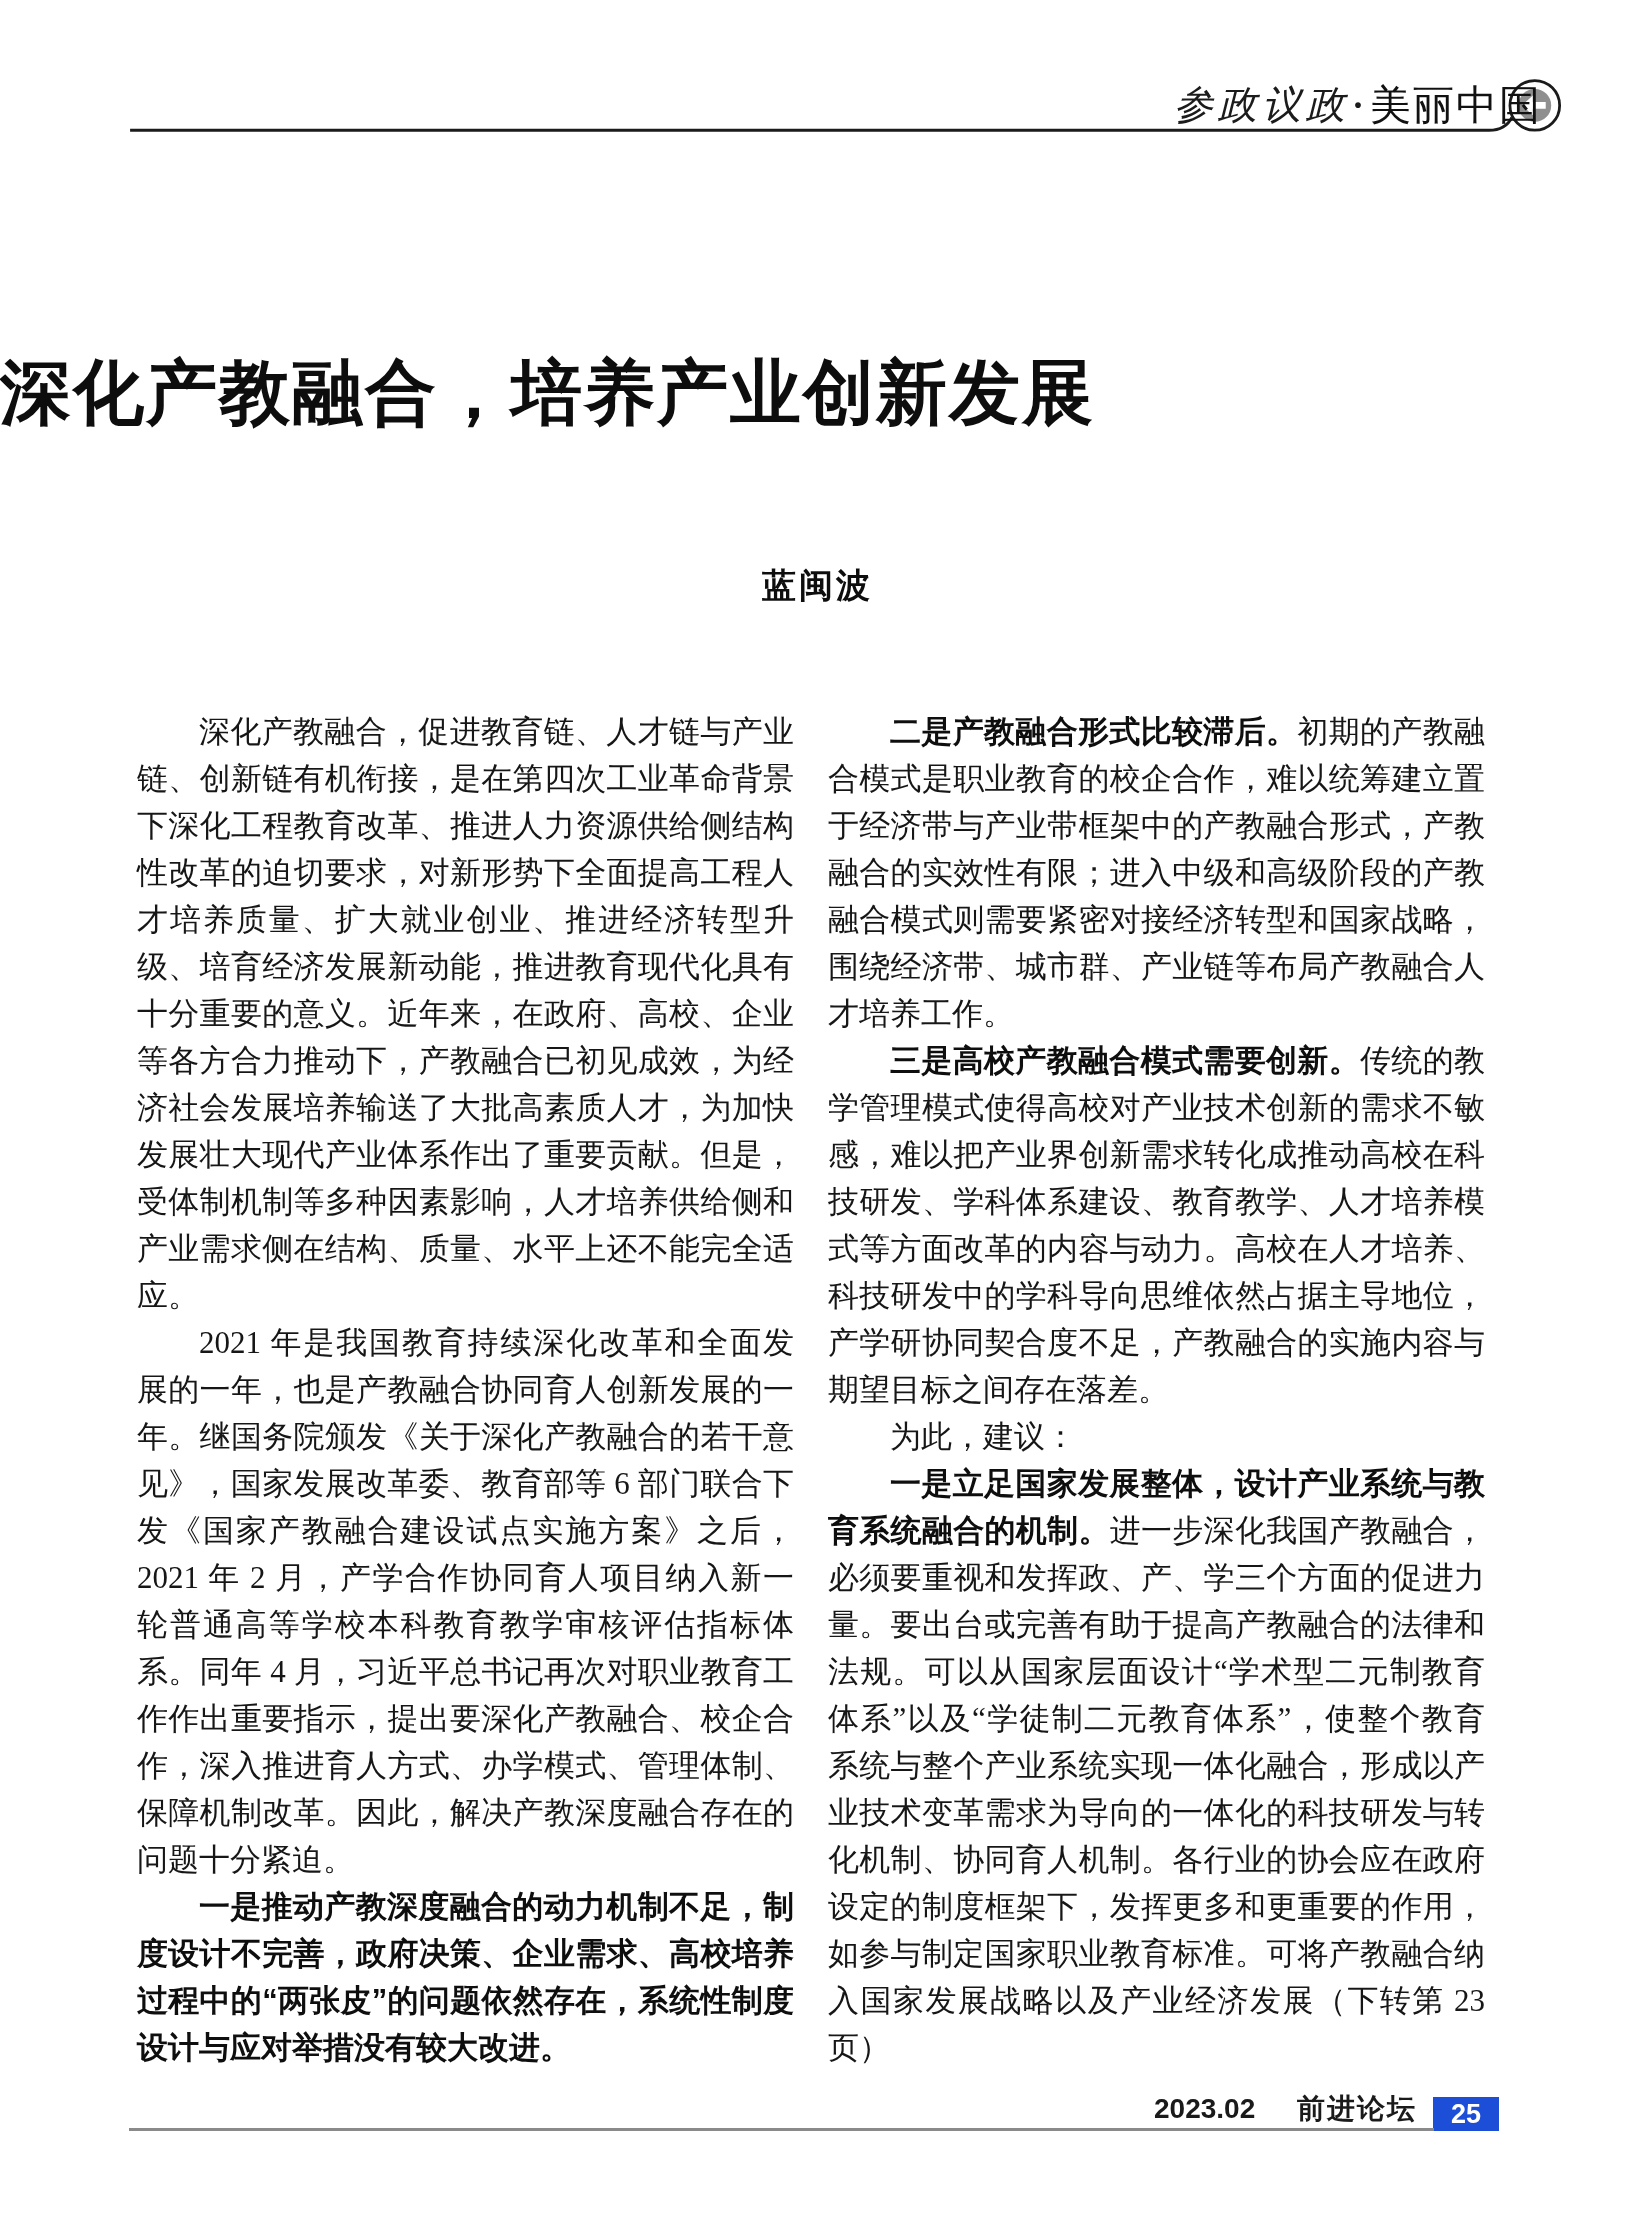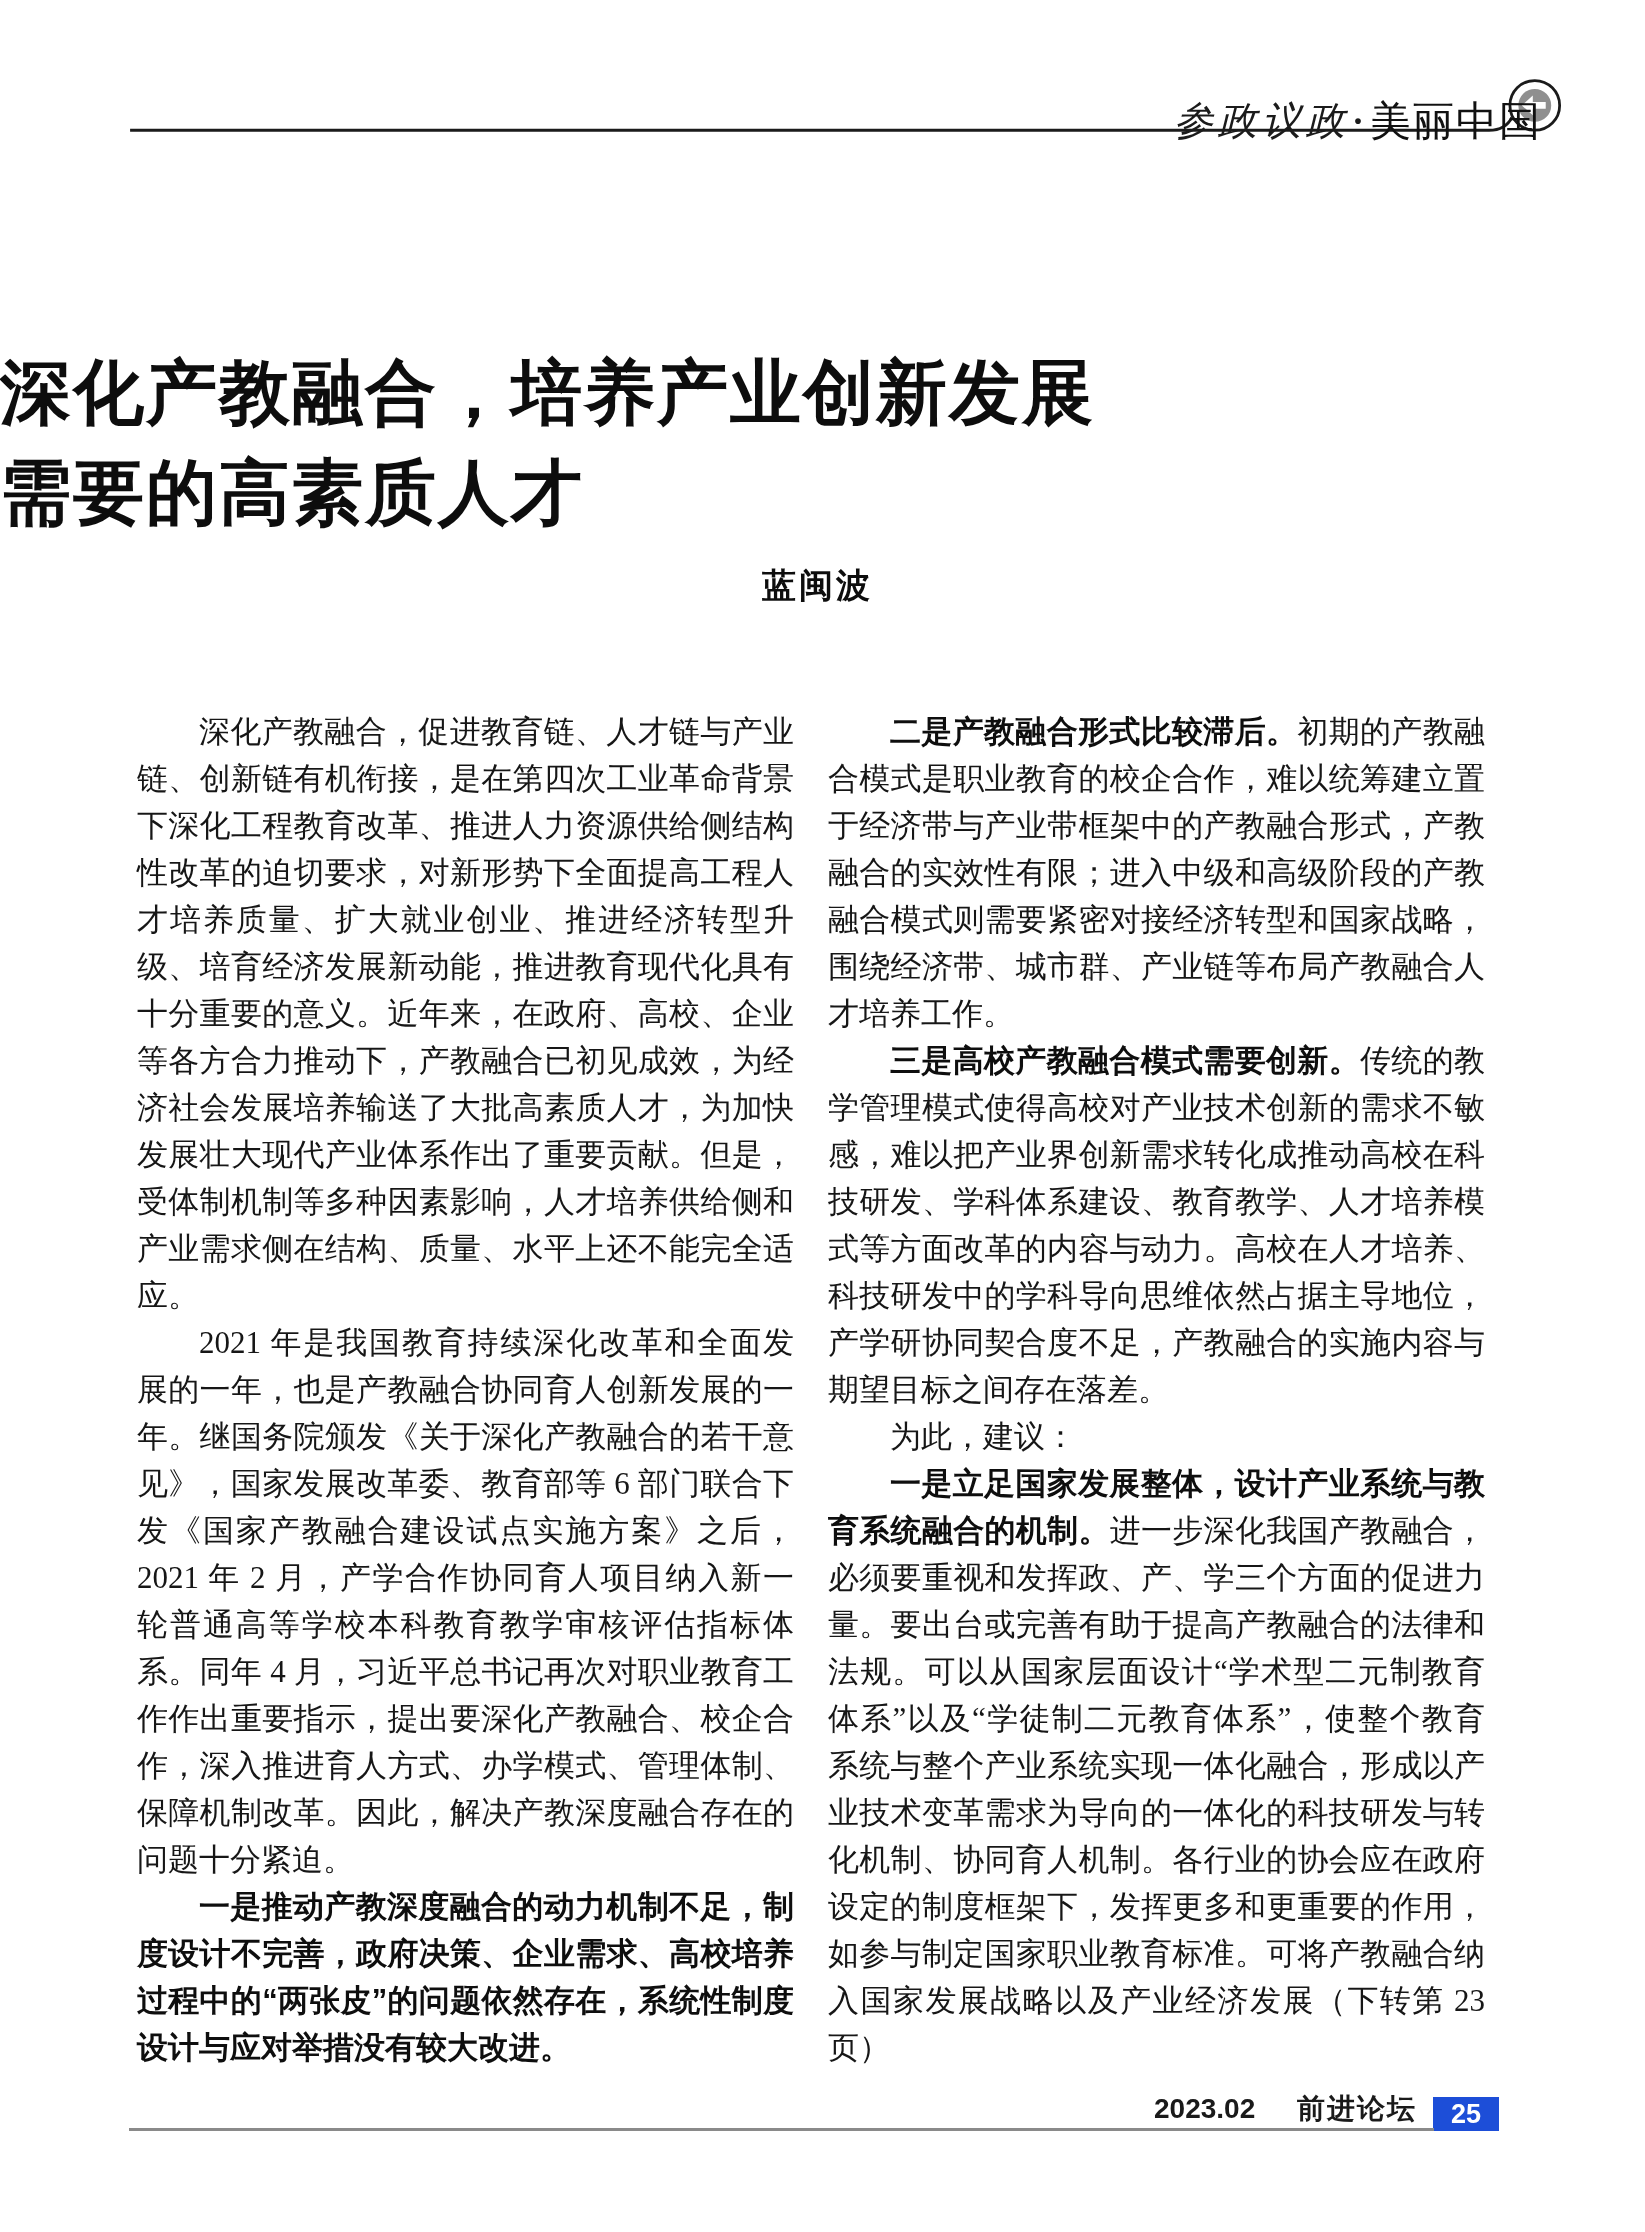--- a/index.html
+++ b/index.html
@@ -4,21 +4,21 @@
 <style>
   html,body{margin:0;padding:0;background:#e8e8e8;}
   .page{
     position:relative;width:1646px;height:2233px;background:#ffffff;
     margin:0 auto;overflow:hidden;
     font-family:"Liberation Serif","DejaVu Serif",serif;color:#161616;
   }
   .header-rule{position:absolute;left:0;top:0;width:1646px;height:169px;}
   .header-text{
     position:absolute;top:80px;left:1174px;height:50px;
-    display:flex;align-items:center;white-space:nowrap;margin-top:16px;
+    display:flex;align-items:center;white-space:nowrap;
   }
   .header-script{
     font-family:"Liberation Serif","DejaVu Serif",serif;font-style:italic;
     font-size:39px;letter-spacing:5px;color:#1b1b1b;font-weight:500;
   }
   .header-dot{font-size:36px;font-weight:bold;margin:0 6px 0 2px;color:#1b1b1b;}
   .header-bold{
     font-family:"Liberation Sans","DejaVu Sans",sans-serif;
     font-size:41px;font-weight:normal;color:#111;letter-spacing:2px;
   }
@@ -71,21 +71,20 @@
   </svg>
 
   <div class="header-text">
     <span class="header-script">参政议政</span>
     <span class="header-dot">·</span>
     <span class="header-bold">美丽中国</span>
   </div>
 
   <div class="title">
     <div>深化产教融合，培养产业创新发展</div>
-    <div>需要的高素质人才</div>
   </div>
 
   <div class="author">蓝闽波</div>
 
   <div class="col col-left">
     <p><span>深化产教融合，促进教育链、人才链与产业链、创新链有机衔接，是在第四次工业革命背景下深化工程教育改革、推进人力资源供给侧结构性改革的迫切要求，对新形势下全面提高工程人才培养质量、扩大就业创业、推进经济转型升级、培育经济发展新动能，推进教育现代化具有十分重要的意义。近年来，在政府、高校、企业等各方合力推动下，产教融合已初见成效，为经济社会发展培养输送了大批高素质人才，为加快发展壮大现代产业体系作出了重要贡献。但是，受体制机制等多种因素影响，人才培养供给侧和产业需求侧在结构、质量、水平上还不能完全适应。</span></p>
     <p><span>2021 年是我国教育持续深化改革和全面发展的一年，也是产教融合协同育人创新发展的一年。继国务院颁发《关于深化产教融合的若干意见》，国家发展改革委、教育部等 6 部门联合下发《国家产教融合建设试点实施方案》之后，2021 年 2 月，产学合作协同育人项目纳入新一轮普通高等学校本科教育教学审核评估指标体系。同年 4 月，习近平总书记再次对职业教育工作作出重要指示，提出要深化产教融合、校企合作，深入推进育人方式、办学模式、管理体制、保障机制改革。因此，解决产教深度融合存在的问题十分紧迫。</span></p>
     <p><span class="bold-para">一是推动产教深度融合的动力机制不足，制度设计不完善，政府决策、企业需求、高校培养过程中的“两张皮”的问题依然存在，系统性制度设计与应对举措没有较大改进。</span></p>
   </div>
 

